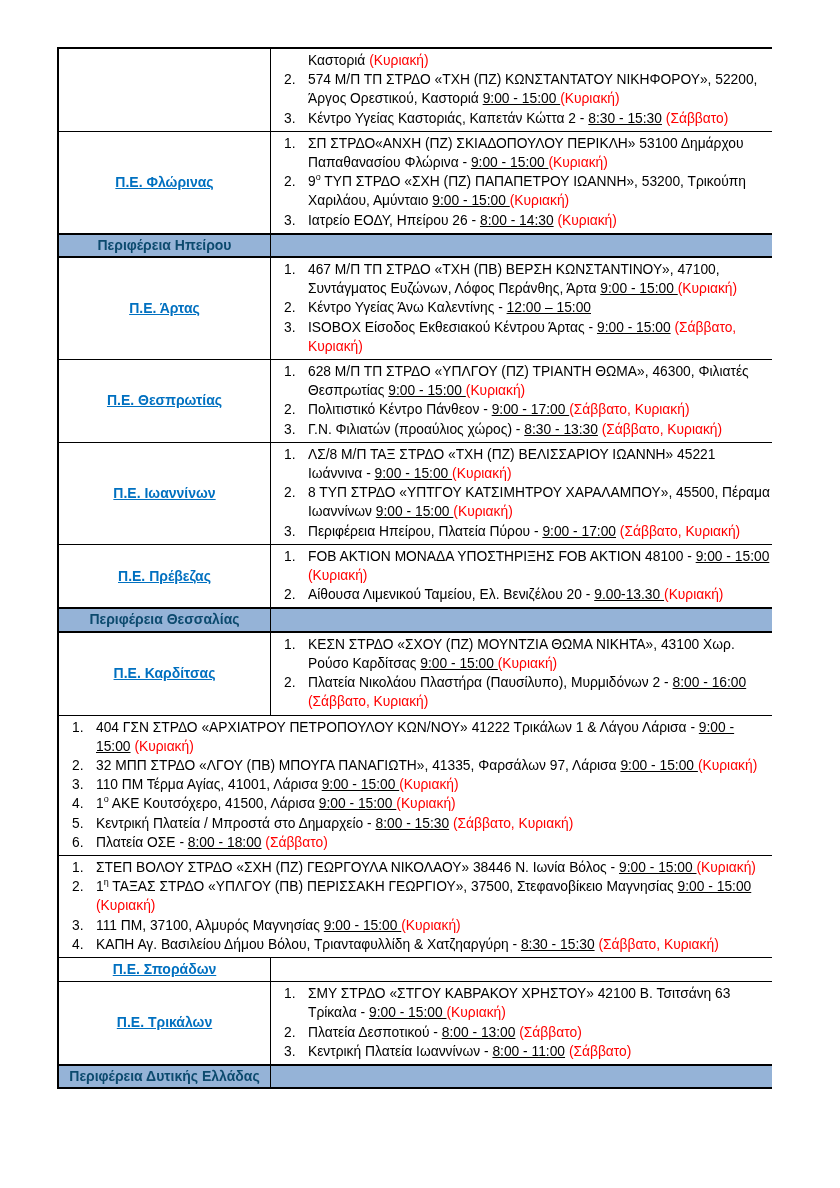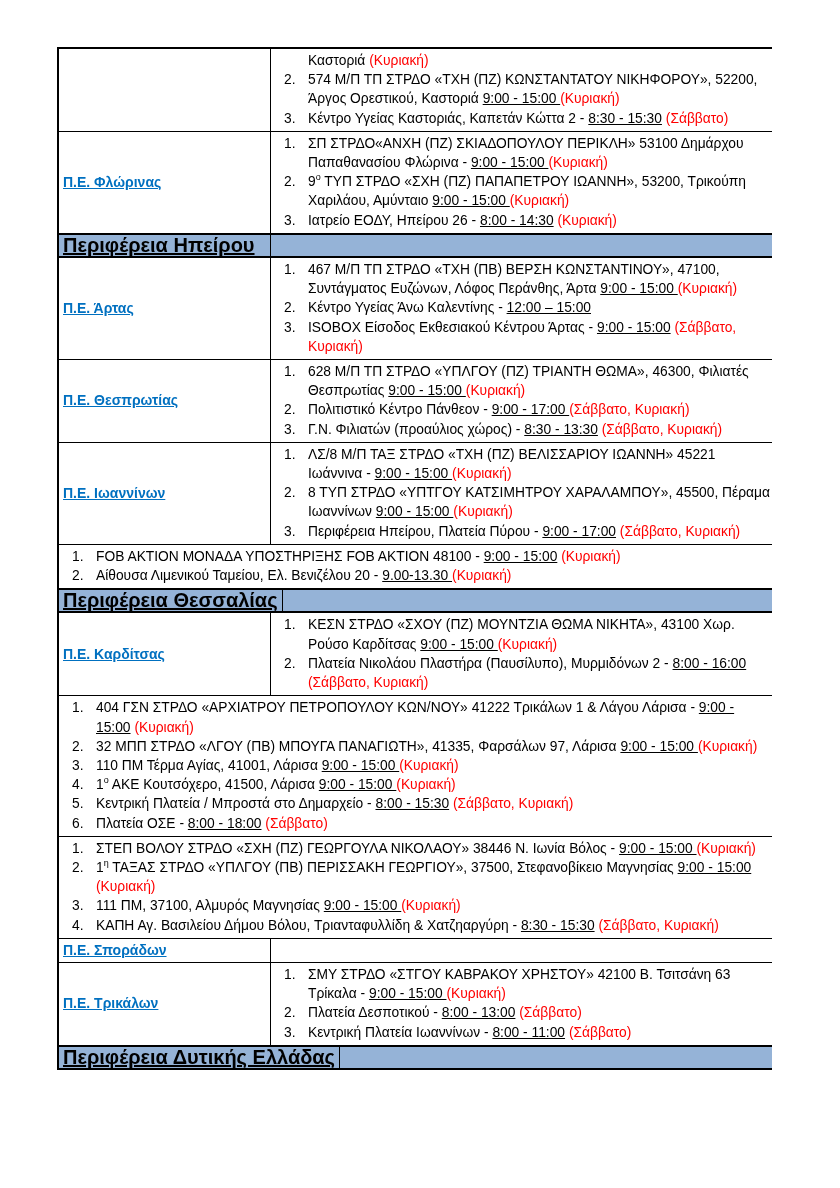--- a/index.html
+++ b/index.html
@@ -31,20 +31,21 @@
     align-items: stretch;
   }
   .row.bt1 { border-top: 1px solid #000000; }
   .row.bt2 { border-top: 2px solid #000000; }
   .cell { box-sizing: border-box; }
   .cell-left {
     flex: 0 0 212px;
     border-right: 1.5px solid #000000;
     display: flex;
     align-items: center;
+    justify-content: center;
     padding: 2px 4px;
     text-align: center;
   }
   .cell-right {
     flex: 1 1 auto;
     padding: 2px 10px 3px 13px;
   }
   .unit-name {
     color: #0070C0;
     font-weight: bold;
@@ -55,24 +56,23 @@
   .region-row {
     background: #95B3D7;
   }
   .region-row .cell-left {
     padding: 1px 4px;
   }
   .region-row .cell-right {
     padding: 1px 10px;
   }
   .region-title {
-    color: #000000;
+    color: #0c4a6e;
     font-weight: bold;
-    text-decoration: underline;
-    font-size: 20px;
+    font-size: 14px;
     cursor: pointer;
     white-space: nowrap;
   }
   .item {
     display: flex;
     align-items: flex-start;
   }
   .item-num {
     flex: 0 0 24px;
   }
@@ -181,20 +181,23 @@
             <span class="item-num">2.</span>
             <span class="item-text"><span class="part">8 ΤΥΠ ΣΤΡΔΟ «ΥΠΤΓΟΥ ΚΑΤΣΙΜΗΤΡΟΥ ΧΑΡΑΛΑΜΠΟΥ», 45500, Πέραμα Ιωαννίνων </span><span class="part time">9:00 - 15:00 </span><span class="part day">(Κυριακή)</span></span>
           </div>
           <div class="item">
             <span class="item-num">3.</span>
             <span class="item-text"><span class="part">Περιφέρεια Ηπείρου, Πλατεία Πύρου - </span><span class="part time">9:00 - 17:00</span><span class="part"> </span><span class="part day">(Σάββατο, Κυριακή)</span></span>
           </div>
         </div>
       </div>
       <div class="row unit-row bt1">
+        <div class="cell cell-left">
+          <span class="unit-name">Π.Ε. Πρέβεζας</span>
+        </div>
         <div class="cell cell-right">
           <div class="item">
             <span class="item-num">1.</span>
             <span class="item-text"><span class="part">FOB AKTION ΜΟΝΑΔΑ ΥΠΟΣΤΗΡΙΞΗΣ FOB AKTION 48100 - </span><span class="part time">9:00 - 15:00</span><span class="part"> </span><span class="part day">(Κυριακή)</span></span>
           </div>
           <div class="item">
             <span class="item-num">2.</span>
             <span class="item-text"><span class="part">Αίθουσα Λιμενικού Ταμείου, Ελ. Βενιζέλου 20 - </span><span class="part time">9.00-13.30 </span><span class="part day">(Κυριακή)</span></span>
           </div>
         </div>

